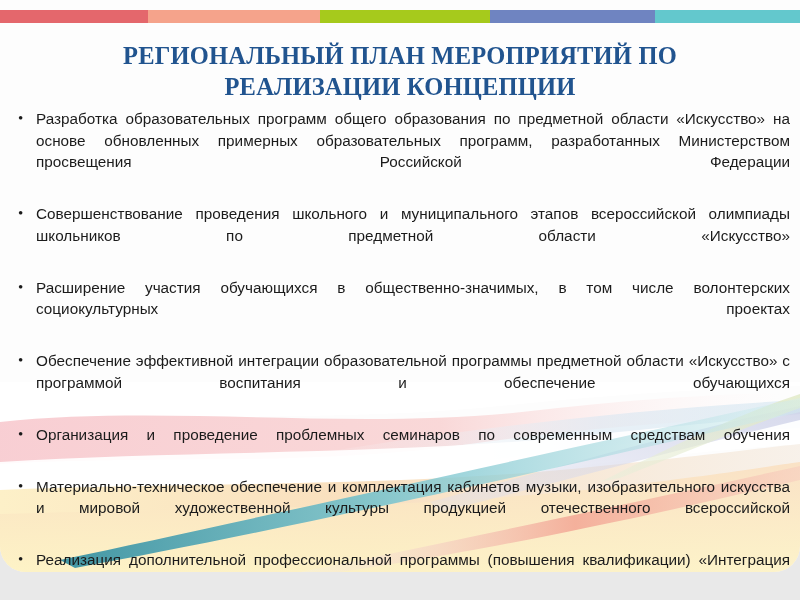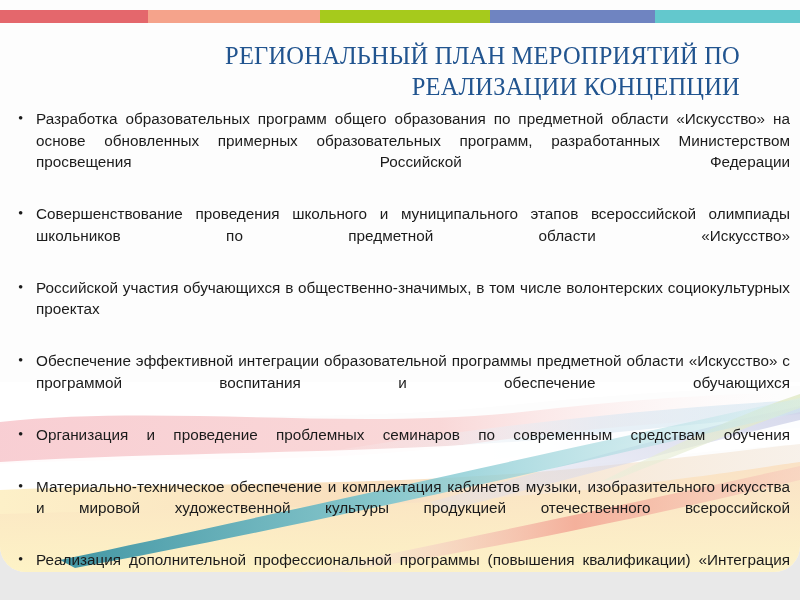--- a/index.html
+++ b/index.html
@@ -46,23 +46,23 @@
     display: flex;
   }
   .topbar .seg { height: 100%; }
 
   
   .title {
     position: absolute;
     left: 60px;
     top: 40px;
     width: 680px;
-    text-align: right;
+    text-align: center;
     font-family: "Liberation Serif", "DejaVu Serif", serif;
-    font-weight: normal;
+    font-weight: bold;
     font-size: 24.5px;
     line-height: 1.28;
     letter-spacing: 0.2px;
     color: #21548f;
   }
 
   
   .bullets {
     position: absolute;
     left: 14px;
@@ -201,21 +201,21 @@
         <span class="bullet-text">Разработка образовательных программ общего образования по предметной области «Искусство» на основе обновленных примерных образовательных программ, разработанных Министерством просвещения Российской Федерации</span>
       </div>
 
       <div class="bullet-row">
         <span class="bullet-mark">•</span>
         <span class="bullet-text">Совершенствование проведения школьного и муниципального этапов всероссийской олимпиады школьников по предметной области «Искусство»</span>
       </div>
 
       <div class="bullet-row">
         <span class="bullet-mark">•</span>
-        <span class="bullet-text">Российской участия обучающихся в общественно-значимых, в том числе волонтерских социокультурных проектах</span>
+        <span class="bullet-text">Расширение участия обучающихся в общественно-значимых, в том числе волонтерских социокультурных проектах</span>
       </div>
 
       <div class="bullet-row">
         <span class="bullet-mark">•</span>
         <span class="bullet-text">Обеспечение эффективной интеграции образовательной программы предметной области «Искусство» с программой воспитания и обеспечение обучающихся</span>
       </div>
 
       <div class="bullet-row">
         <span class="bullet-mark">•</span>
         <span class="bullet-text">Организация и проведение проблемных семинаров по современным средствам обучения</span>

